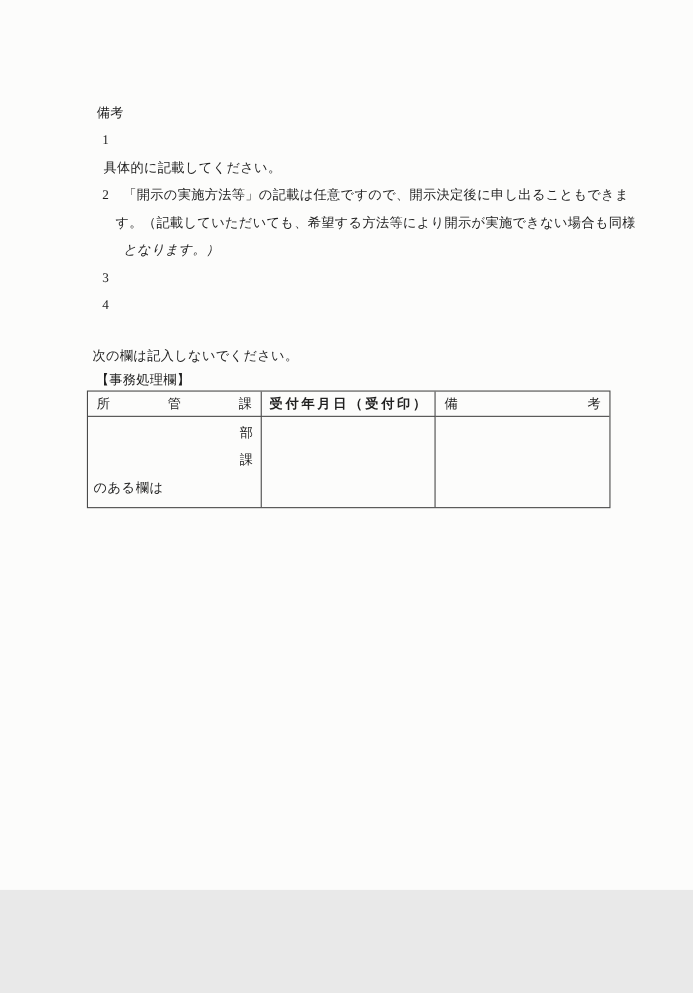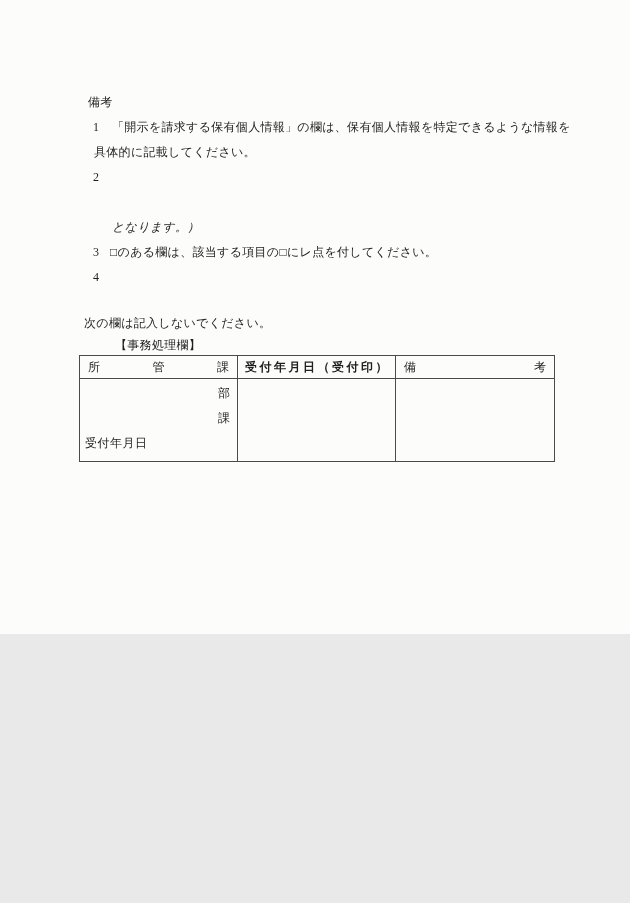--- a/index.html
+++ b/index.html
@@ -3,21 +3,21 @@
 <meta charset="utf-8">
 <style>
   html,body{margin:0;padding:0;}
   body{
     background:#e9e9e9;
     font-family:"Liberation Serif","DejaVu Serif",serif;
   }
   .page{
     position:relative;
     width:630px;
-    height:634px;
+    height:809px;
     background:#fcfcfb;
     color:#1f1f1f;
     overflow:hidden;
   }
   .line{
     position:absolute;
     font-size:12px;
     line-height:12px;
     white-space:pre;
     letter-spacing:0.3px;
@@ -68,51 +68,51 @@
   .tel-label{position:absolute;left:5px;top:58px;font-size:12px;line-height:12px;letter-spacing:0.5px;}
 </style>
 </head>
 <body>
 
 <div class="page">
 
   <div class="line" style="left:88px;top:96px;">備考</div>
 
   <div class="num" style="left:93px;top:121px;">1</div>
-  <div class="line" style="left:112px;top:121px;">「開示を請求する保有個人情報」の欄は、保有個人情報を特定できるような情報を</div>
   <div class="line" style="left:94px;top:146px;">具体的に記載してください。</div>
 
   <div class="num" style="left:93px;top:171px;">2</div>
+  <div class="line" style="left:112px;top:171px;">「開示の実施方法等」の記載は任意ですので、開示決定後に申し出ることもできま</div>
+  <div class="line" style="left:105px;top:196px;">す。（記載していただいても、希望する方法等により開示が実施できない場合も同様</div>
   <div class="line" style="left:112px;top:221px;font-style:italic;">となります。）</div>
 
   <div class="num" style="left:93px;top:246px;">3</div>
-  <div class="line" style="left:110px;top:246px;">□のある欄は、該当する項目の□にレ点を付してください。</div>
 
   <div class="num" style="left:93px;top:271px;">4</div>
 
   <div class="line" style="left:84px;top:317px;">次の欄は記入しないでください。</div>
-  <div class="line" style="left:87px;top:339px;margin-left:28px;">【事務処理欄】</div>
+  <div class="line" style="left:87px;top:339px;">【事務処理欄】</div>
 
   <div class="proc-table">
     <div class="trow header">
       <div class="cell just">
         <span>所</span>
         <span>管</span>
         <span>課</span>
       </div>
       <div class="cell spaced">受付年月日（受付印）</div>
       <div class="cell just">
         <span>備</span>
         <span>考</span>
       </div>
     </div>
     <div class="trow tbody">
       <div class="cell">
         <span class="bu-label">部</span>
         <span class="ka-label">課</span>
-        <span class="tel-label">受付年月日</span>
+        <span class="tel-label">のある欄は</span>
       </div>
       <div class="cell"></div>
       <div class="cell"></div>
     </div>
   </div>
 
 </div>
 
 </body></html>

